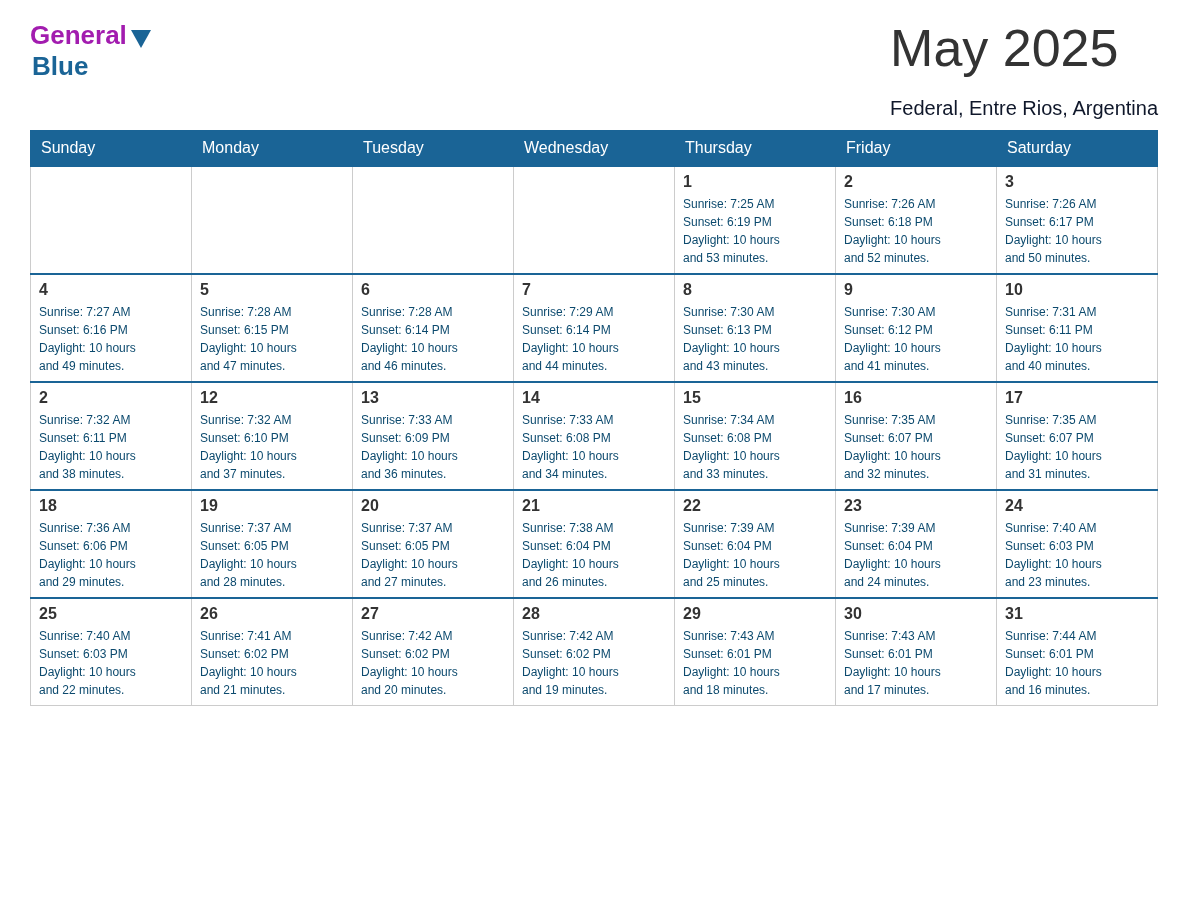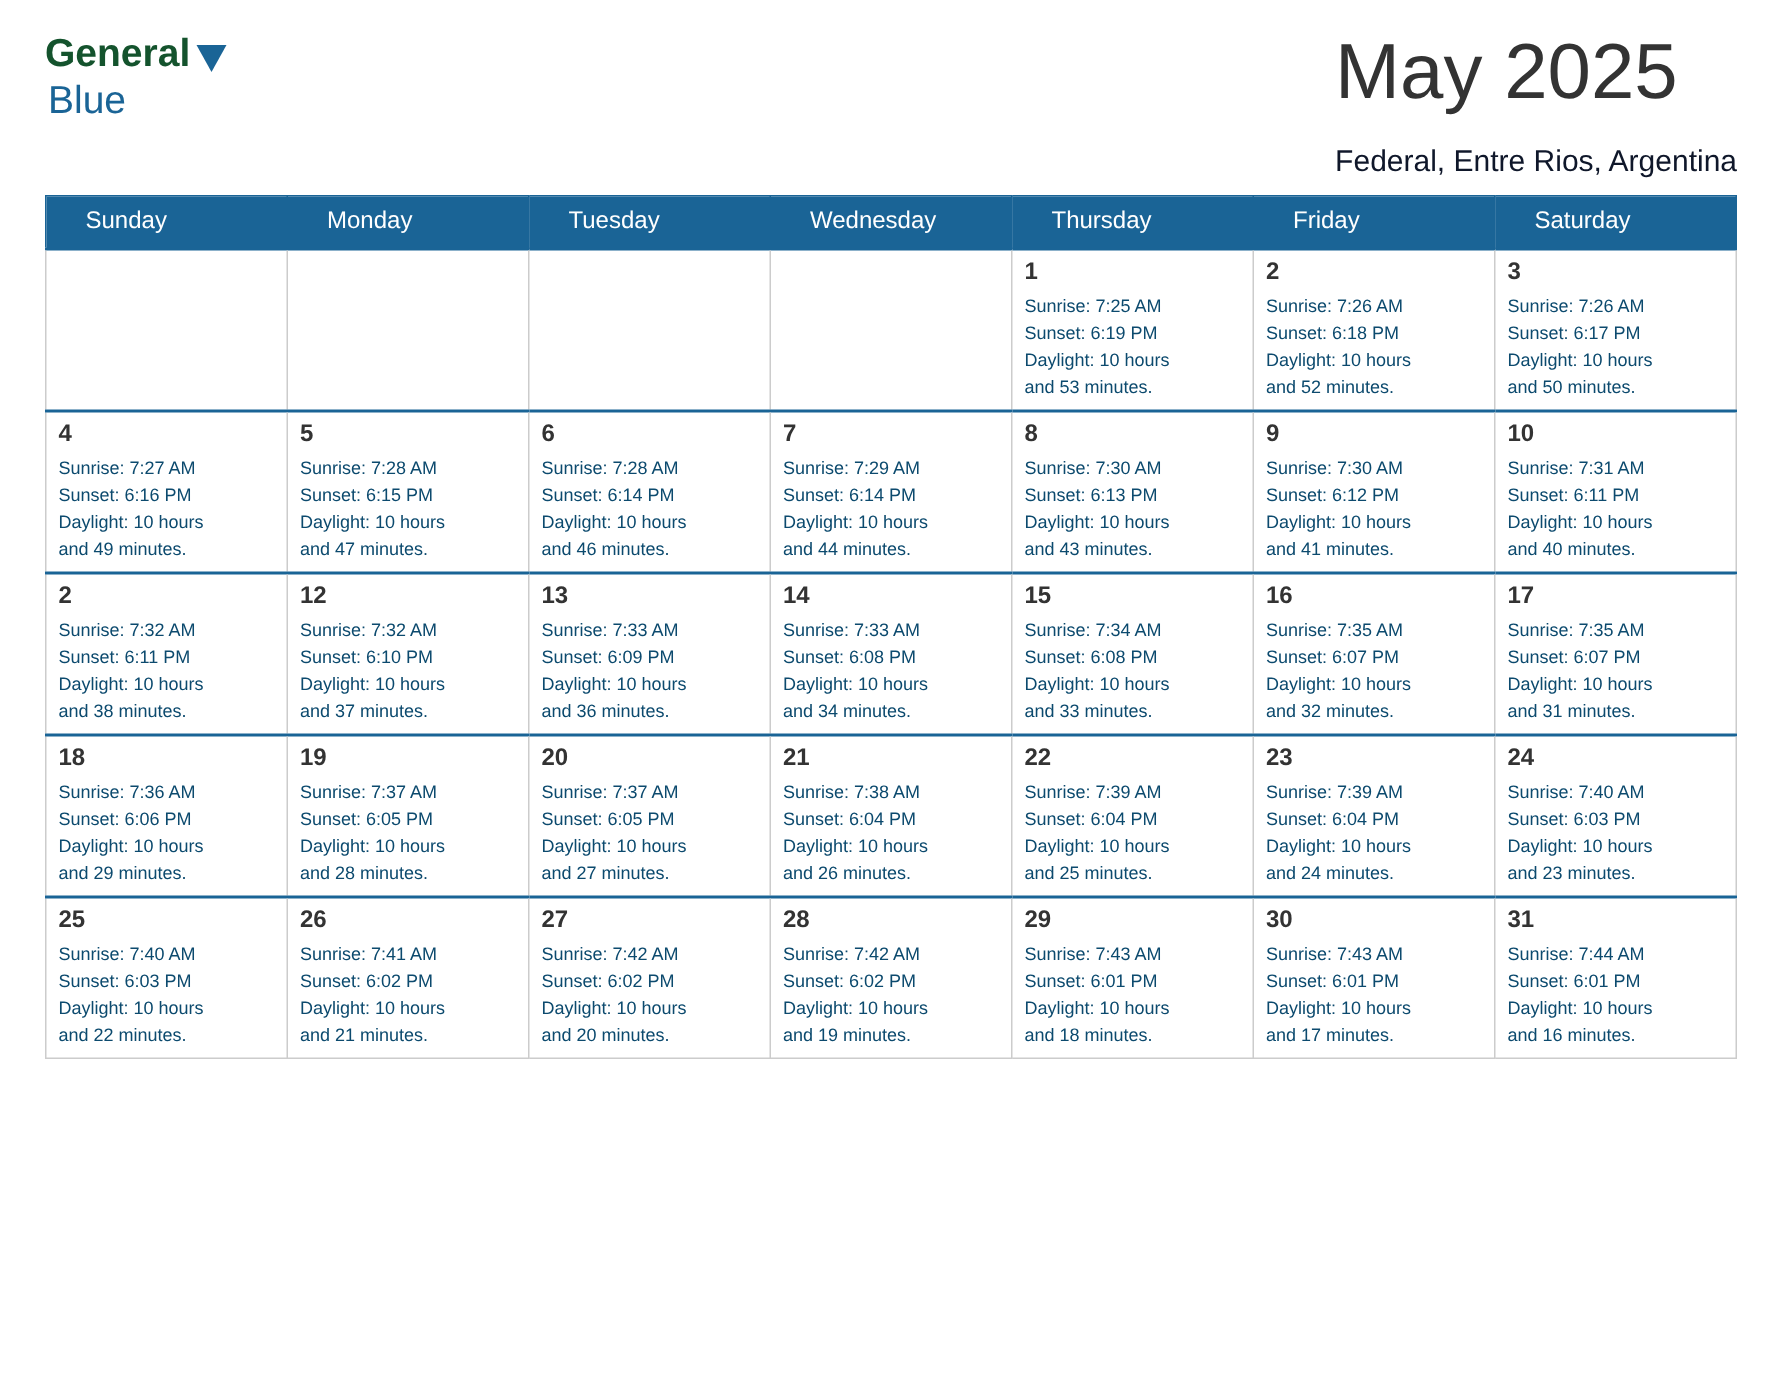--- a/index.html
+++ b/index.html
@@ -22,34 +22,34 @@
       flex-direction: column;
       align-items: flex-start;
     }
     .logo-top {
       display: flex;
       align-items: center;
     }
     .logo-general {
       font-size: 26px;
       font-weight: bold;
-      color: #14532d;
+      color: #a21caf;
     }
     .logo-arrow {
       width: 0;
       height: 0;
       border-left: 10px solid transparent;
       border-right: 10px solid transparent;
       border-top: 18px solid #1a6496;
       margin-left: 4px;
       margin-top: 6px;
     }
     .logo-blue {
       font-size: 26px;
-      font-weight: normal;
+      font-weight: bold;
       color: #1a6496;
       margin-left: 2px;
     }
     .title-section {
       text-align: left;
     }
     .month-title {
       font-size: 52px;
       font-weight: normal;
       color: #333;
@@ -61,21 +61,21 @@
       margin-top: 20px;
     }
     .calendar {
       width: 100%;
       border-collapse: collapse;
       margin-top: 10px;
     }
     .calendar th {
       background-color: #1a6496;
       color: #fff;
-      padding: 8px 26px;
+      padding: 8px 10px;
       text-align: left;
       font-size: 16px;
       font-weight: normal;
       border: 1px solid #1a6496;
     }
     .calendar td {
       border: 1px solid #ccc;
       border-top: 2px solid #1a6496;
       vertical-align: top;
       padding: 6px 8px;

